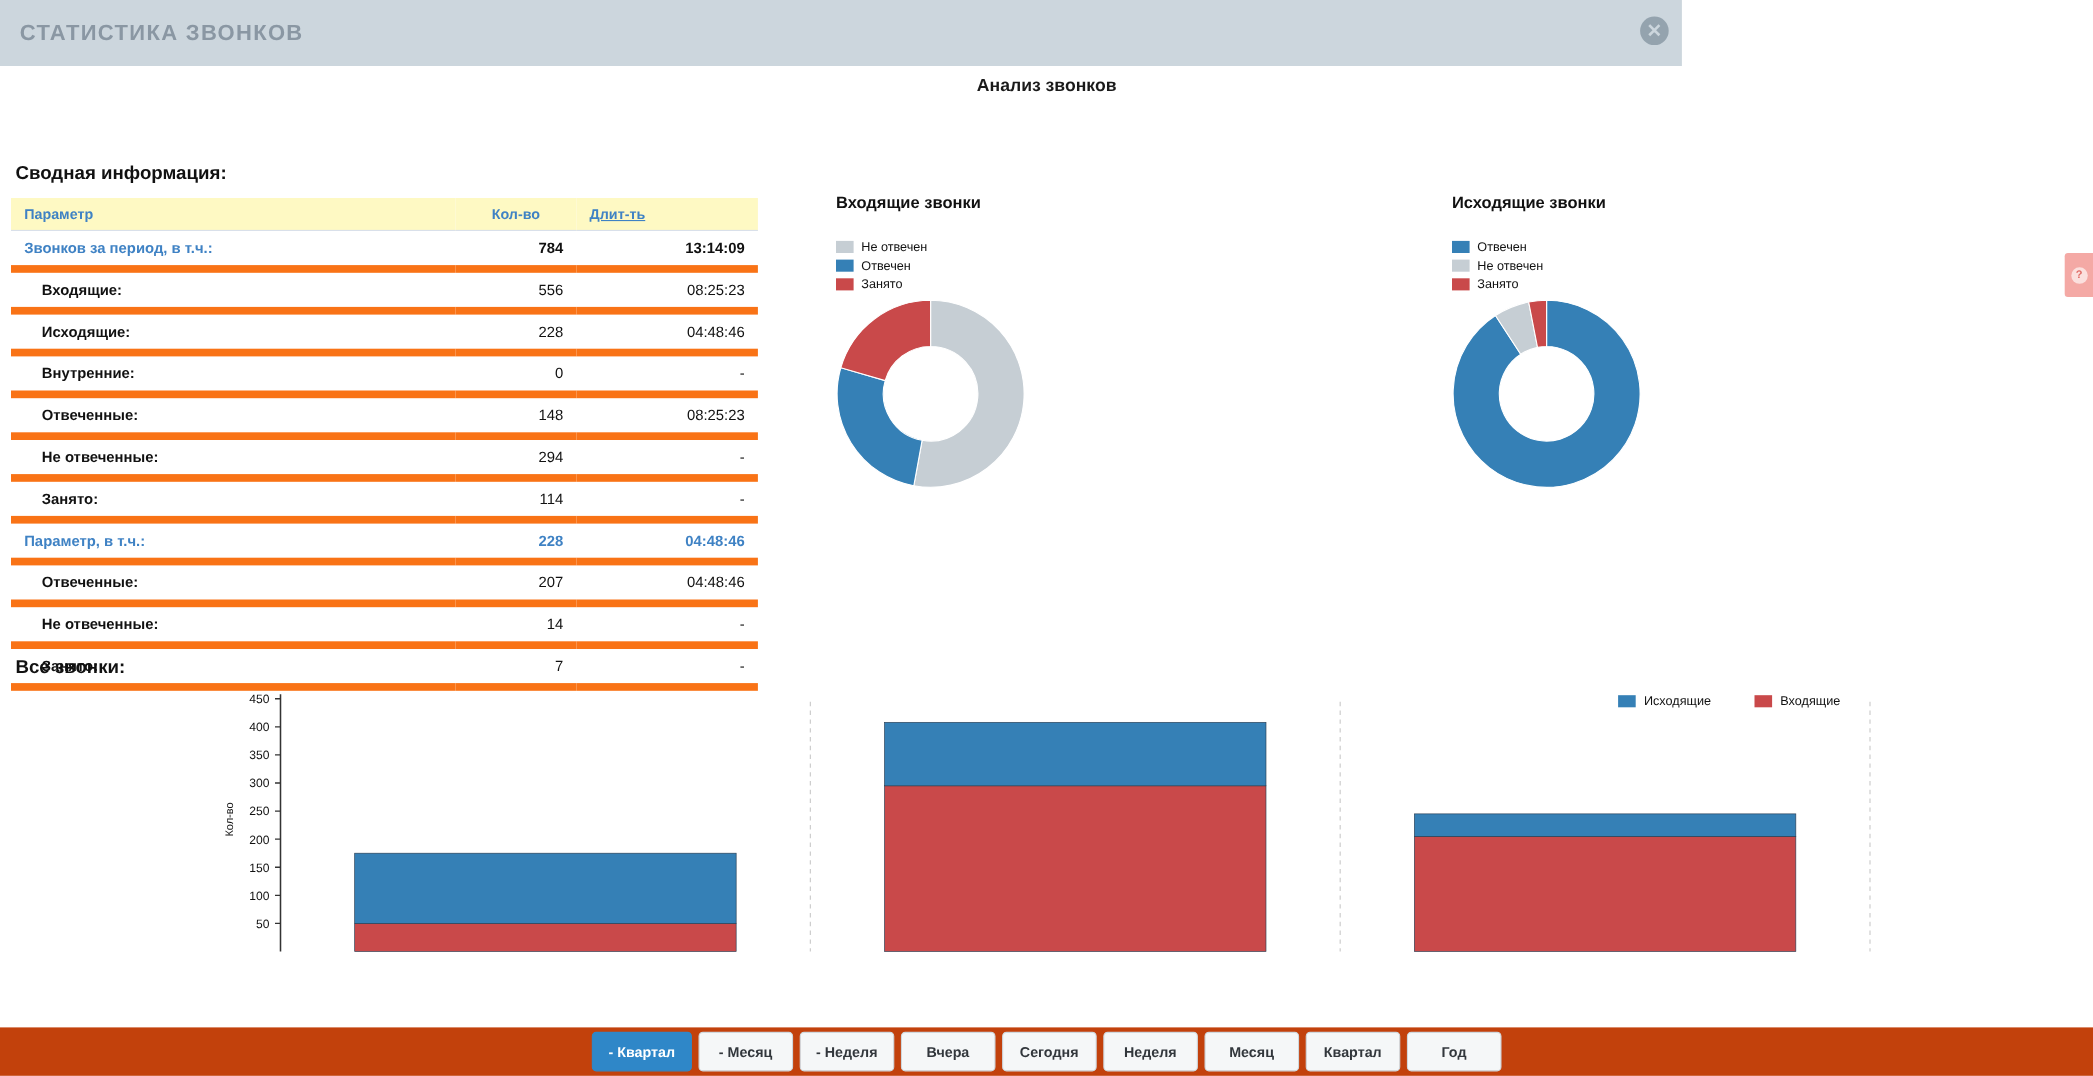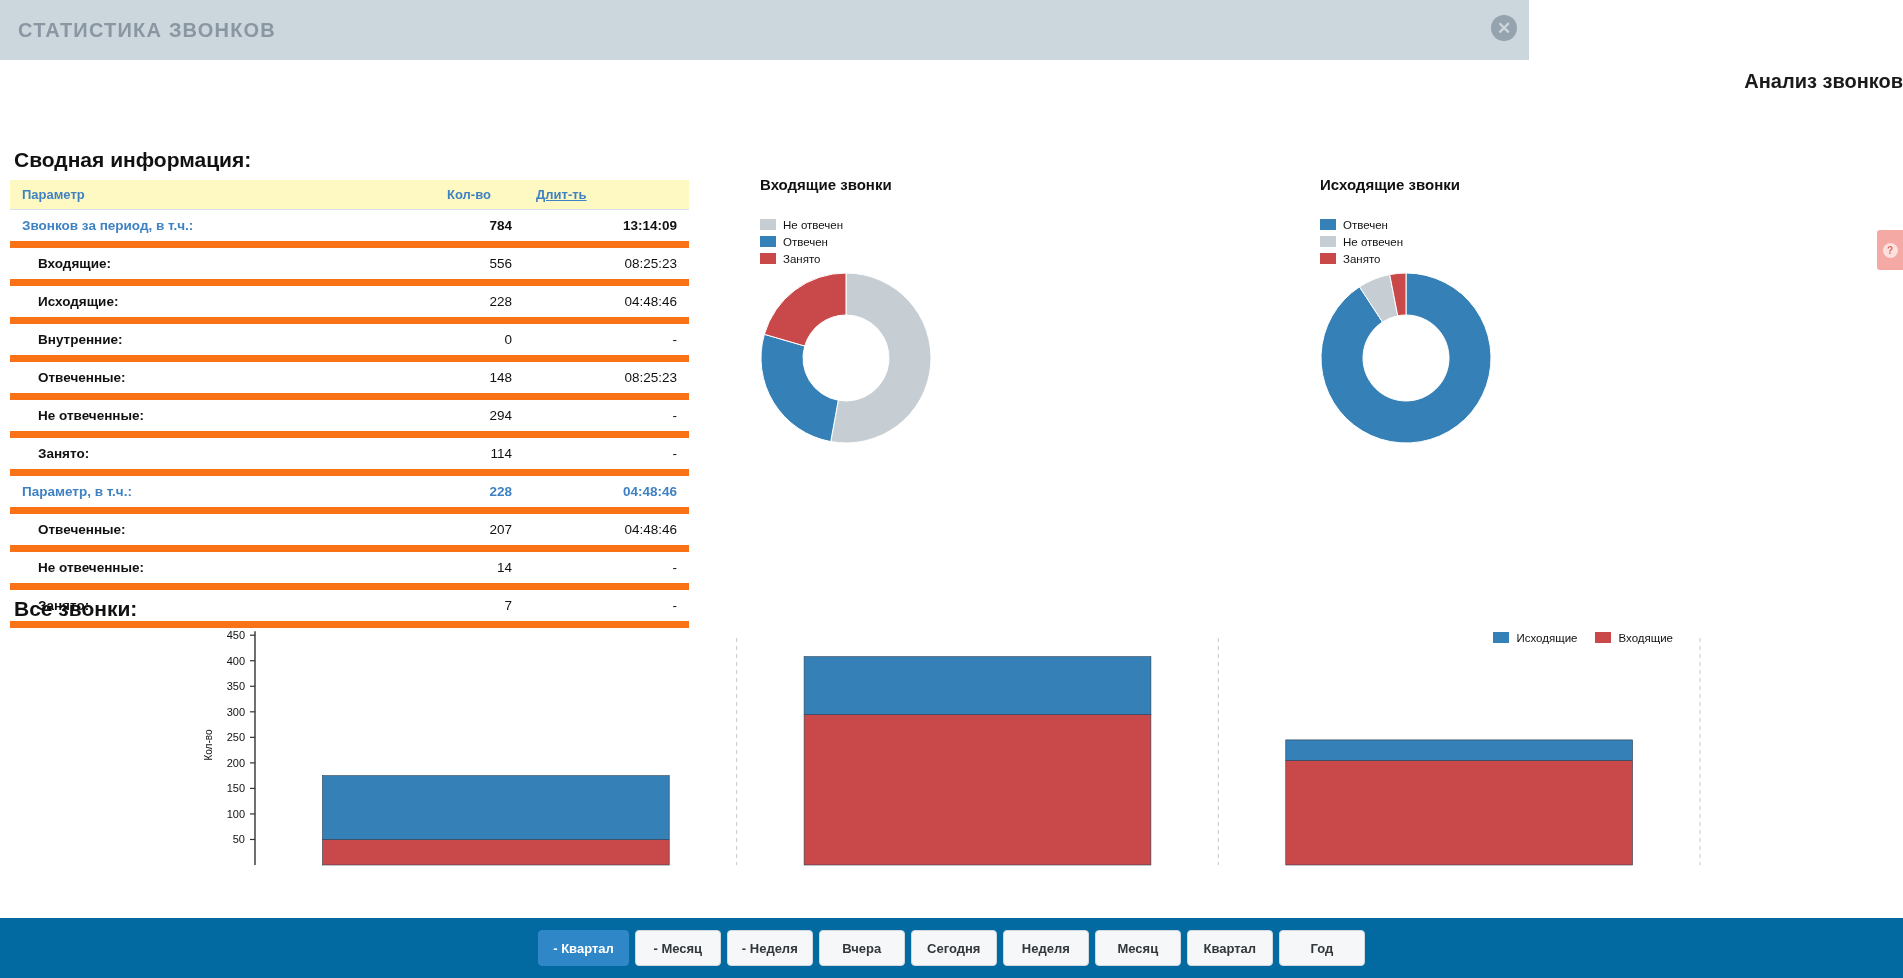--- a/index.html
+++ b/index.html
@@ -36,33 +36,32 @@
     cursor: pointer;
     user-select: none;
   }
 
   
   .report-head {
     position: absolute; top: 60px; left: 0; width: 1903px;
     text-align: center;
   }
   .report-title {
-    font-size: 20px; font-weight: 700; color: #1a1a1a;
+    font-size: 16px; font-weight: 700; color: #1a1a1a;
     margin-top: 10px;
-    text-align: right;
   }
   .report-sub {
     font-size: 14px; font-weight: 700; color: #5a6470;
     margin-top: 4px;
   }
 
   
   .section-label {
     position: absolute;
-    font-size: 21px; font-weight: 700; color: #111;
+    font-size: 17px; font-weight: 700; color: #111;
   }
   #svod-label { left: 14px; top: 148px; }
   #all-label  { left: 14px; top: 597px; }
 
   
   .summary-table {
     position: absolute; left: 10px; top: 180px;
     width: 679px;
     border-collapse: collapse;
     font-size: 13.5px;
@@ -104,29 +103,29 @@
   .legend-text { font-size: 11.5px; color: #111; }
   .donut-svg { margin-top: 6px; }
 
   
   #barchart-wrap {
     position: absolute; left: 0px; top: 620px;
     width: 1903px; height: 300px;
   }
   .bar-legend {
     position: absolute; right: 230px; top: 10px;
-    display: flex; gap: 18px; align-items: center;
+    display: flex; gap: 40px; align-items: center;
   }
   .bar-legend .legend-text { font-size: 11.5px; }
 
   
   .btnbar {
     position: absolute; left: 0; bottom: 0;
-    width: 1903px; height: 60px;
-    background: #0369a1;
+    width: 1903px; height: 44px;
+    background: #c2410c;
     display: flex; align-items: center; justify-content: center;
     gap: 6px;
   }
   .rng-btn {
     min-width: 86px; height: 36px;
     border: 1px solid #cfd8de;
     border-radius: 4px;
     background: #f5f7f8;
     color: #32373c;
     font-size: 13px; font-weight: 700;

